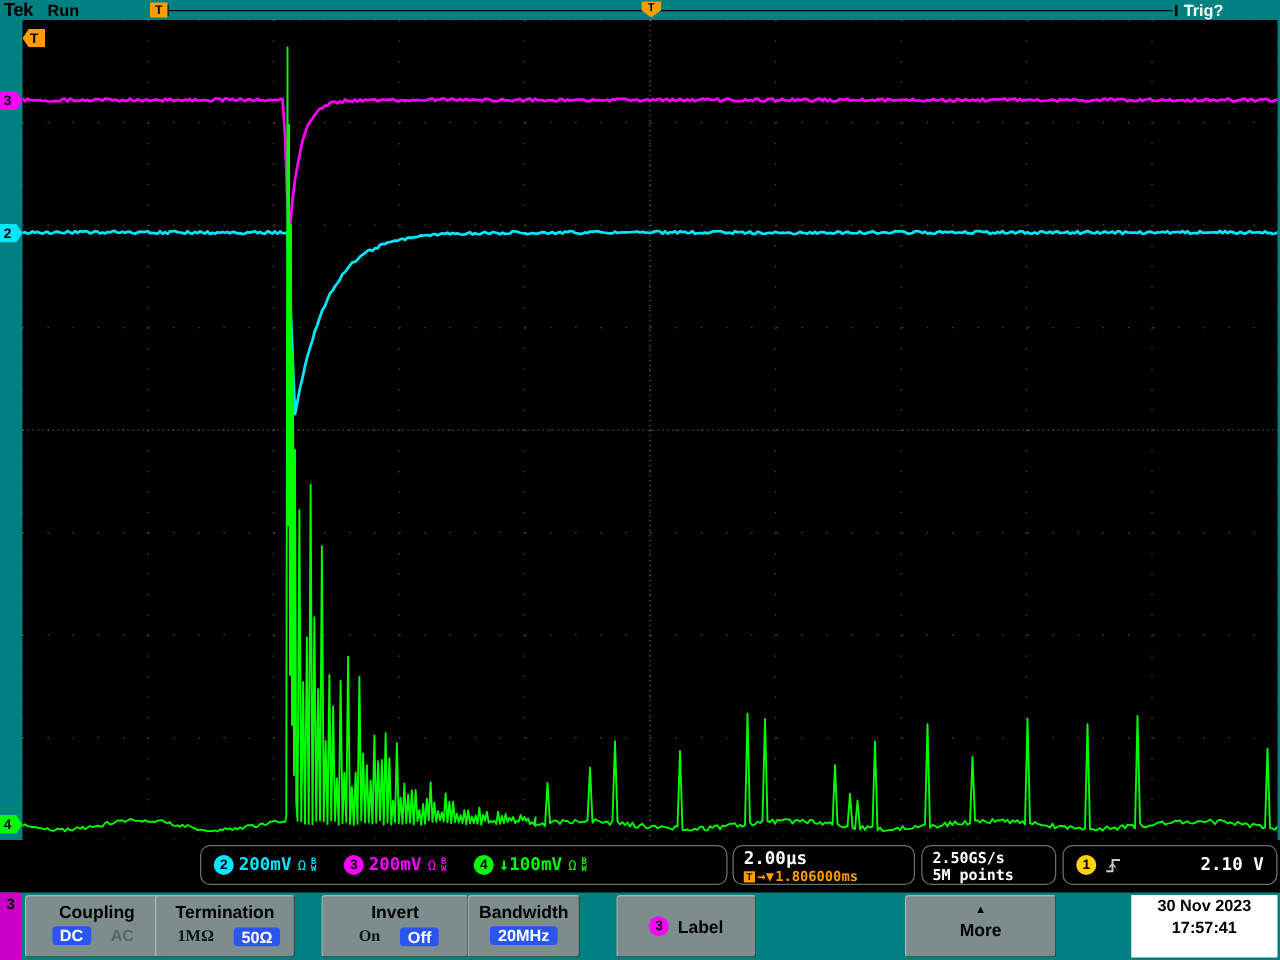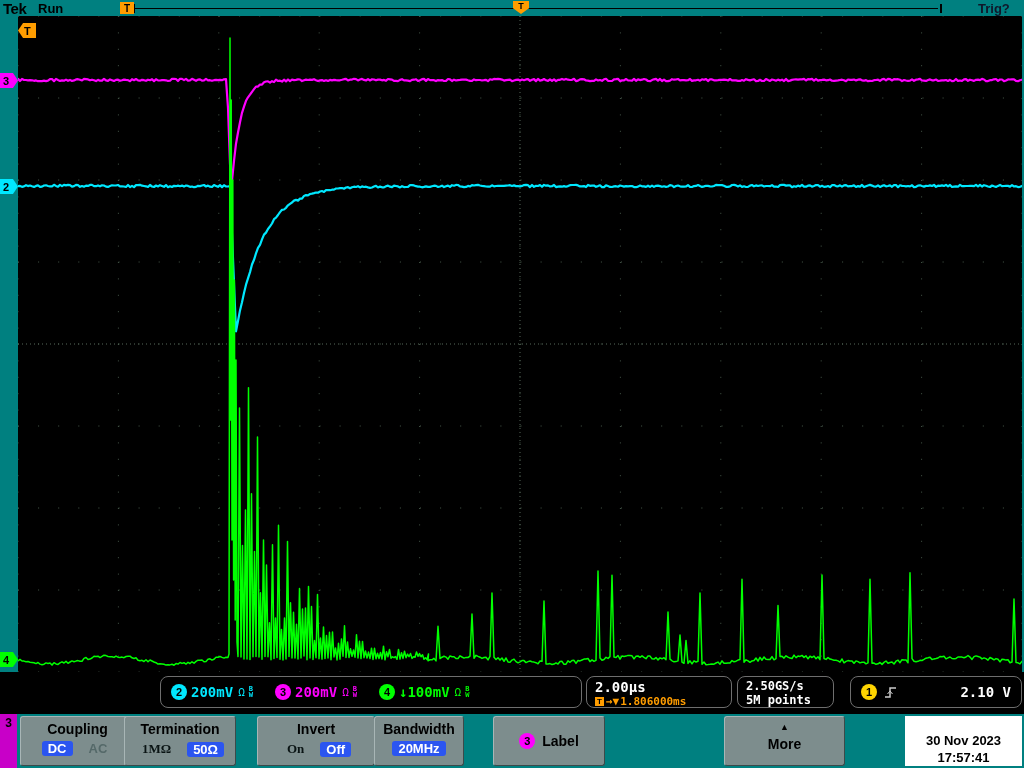--- a/index.html
+++ b/index.html
@@ -2,21 +2,21 @@
 <html><head>
 <meta charset="utf-8">
 <style>
   html,body{margin:0;padding:0;background:#006a6a;}
   .scope{position:relative;width:1024px;height:768px;background:#008080;overflow:hidden;
          font-family:"Liberation Sans",sans-serif;}
   
   .topbar{position:absolute;left:0;top:0;width:1024px;height:16px;}
   .brand{position:absolute;left:3px;top:0;font:bold 15px "Liberation Sans",sans-serif;color:#000;letter-spacing:-0.5px;}
   .run{position:absolute;left:38px;top:1px;font:bold 13px "Liberation Sans",sans-serif;color:#000;}
-  .trigq{position:absolute;left:978px;top:1px;font:bold 13px "Liberation Sans",sans-serif;color:#0f172a;}
+  .trigq{position:absolute;left:947px;top:1px;font:bold 13px "Liberation Sans",sans-serif;color:#ffffff;}
   .recordline{position:absolute;left:135px;top:8px;width:803px;height:1px;background:#000;}
   .rbL{position:absolute;left:133px;top:4px;width:4px;height:9px;border-left:2px solid #000;}
   .rbR{position:absolute;left:936px;top:4px;width:4px;height:9px;border-right:2px solid #000;}
   .tbox{position:absolute;left:120px;top:2px;width:14px;height:12px;background:#ff9d00;
         color:#000;font:bold 10px "Liberation Sans",sans-serif;display:flex;align-items:center;justify-content:center;}
   .trigpos{position:absolute;left:513px;top:1px;width:16px;height:13px;background:#ff9d00;
         clip-path:polygon(0 0,100% 0,100% 55%,50% 100%,0 55%);
         color:#000;font:bold 9px "Liberation Sans",sans-serif;display:flex;justify-content:center;}
   
   .plot{position:absolute;left:18px;top:16px;width:1004px;height:656px;background:#000;}
@@ -42,21 +42,21 @@
   .c1{background:#ffd400;} .c2{background:#00e8ff;} .c3{background:#ff00ff;} .c4{background:#00ff00;}
   .rscale{font:bold 14px "DejaVu Sans Mono",monospace;}
   .rohm{font:11px "DejaVu Sans Mono",monospace;margin-left:1px;}
   .bw{display:inline-flex;flex-direction:column;font:bold 7px "DejaVu Sans Mono",monospace;line-height:6px;}
   .t2{color:#00e8ff;} .t3{color:#ff00ff;} .t4{color:#00ff00;}
   .timebox{left:586px;width:146px;padding:2px 0 0 8px;font-family:"DejaVu Sans Mono",monospace;}
   .tb1{font:bold 14px "DejaVu Sans Mono",monospace;color:#fff;}
   .tb2{font:bold 11px "DejaVu Sans Mono",monospace;color:#ff9d00;display:flex;align-items:center;gap:1px;}
   .dticon{display:inline-flex;background:#ff9d00;color:#000;font:bold 8px "Liberation Sans",sans-serif;
         padding:0 2px;margin-right:1px;align-items:center;}
-  .ratebox{left:737px;width:97px;padding:2px 0 0 8px;color:#fff;
+  .ratebox{left:737px;width:108px;padding:2px 0 0 8px;color:#fff;
         font:bold 12px "DejaVu Sans Mono",monospace;line-height:14px;}
   .trigbox{left:850px;width:172px;display:flex;align-items:center;padding:0 10px;gap:6px;}
   .tlevel{margin-left:auto;color:#fff;font:bold 14px "DejaVu Sans Mono",monospace;}
   
   .menu{position:absolute;left:0;top:714px;width:1024px;height:54px;}
   .sidetab{position:absolute;left:0;top:0;width:17px;height:54px;background:#c800c8;
         color:#000;font:bold 12px "Liberation Sans",sans-serif;display:flex;justify-content:center;padding-top:2px;box-sizing:border-box;}
   .mbtn{position:absolute;top:2px;height:50px;background:#7d8d8d;border-radius:3px;
         border-top:1px solid #a8b6b6;border-left:1px solid #a8b6b6;
         border-right:1px solid #3c4a4a;border-bottom:1px solid #3c4a4a;box-sizing:border-box;}
@@ -69,21 +69,21 @@
   .dim{color:#556969;}
   .b-coupling{left:20px;width:115px;}
   .b-term{left:124px;width:112px;}
   .b-invert{left:257px;width:118px;}
   .b-bw{left:374px;width:90px;}
   .b-label{left:493px;width:112px;display:flex;align-items:center;justify-content:center;gap:7px;}
   .b-label .mtitle{margin:0;}
   .b-more{left:724px;width:121px;}
   .tri{text-align:center;font-size:9px;color:#000;line-height:10px;margin-top:5px;}
   .datebox{position:absolute;left:905px;top:2px;width:117px;height:50px;background:#fff;color:#000;
-        display:flex;flex-direction:column;align-items:center;justify-content:flex-end;
+        display:flex;flex-direction:column;align-items:center;justify-content:flex-start;
         font:bold 13px "Liberation Sans",sans-serif;line-height:17px;}
 </style>
 </head>
 <body>
 
 <div class="scope">
 
   <div class="topbar">
     <span class="brand">Tek</span>
     <span class="run">Run</span>

